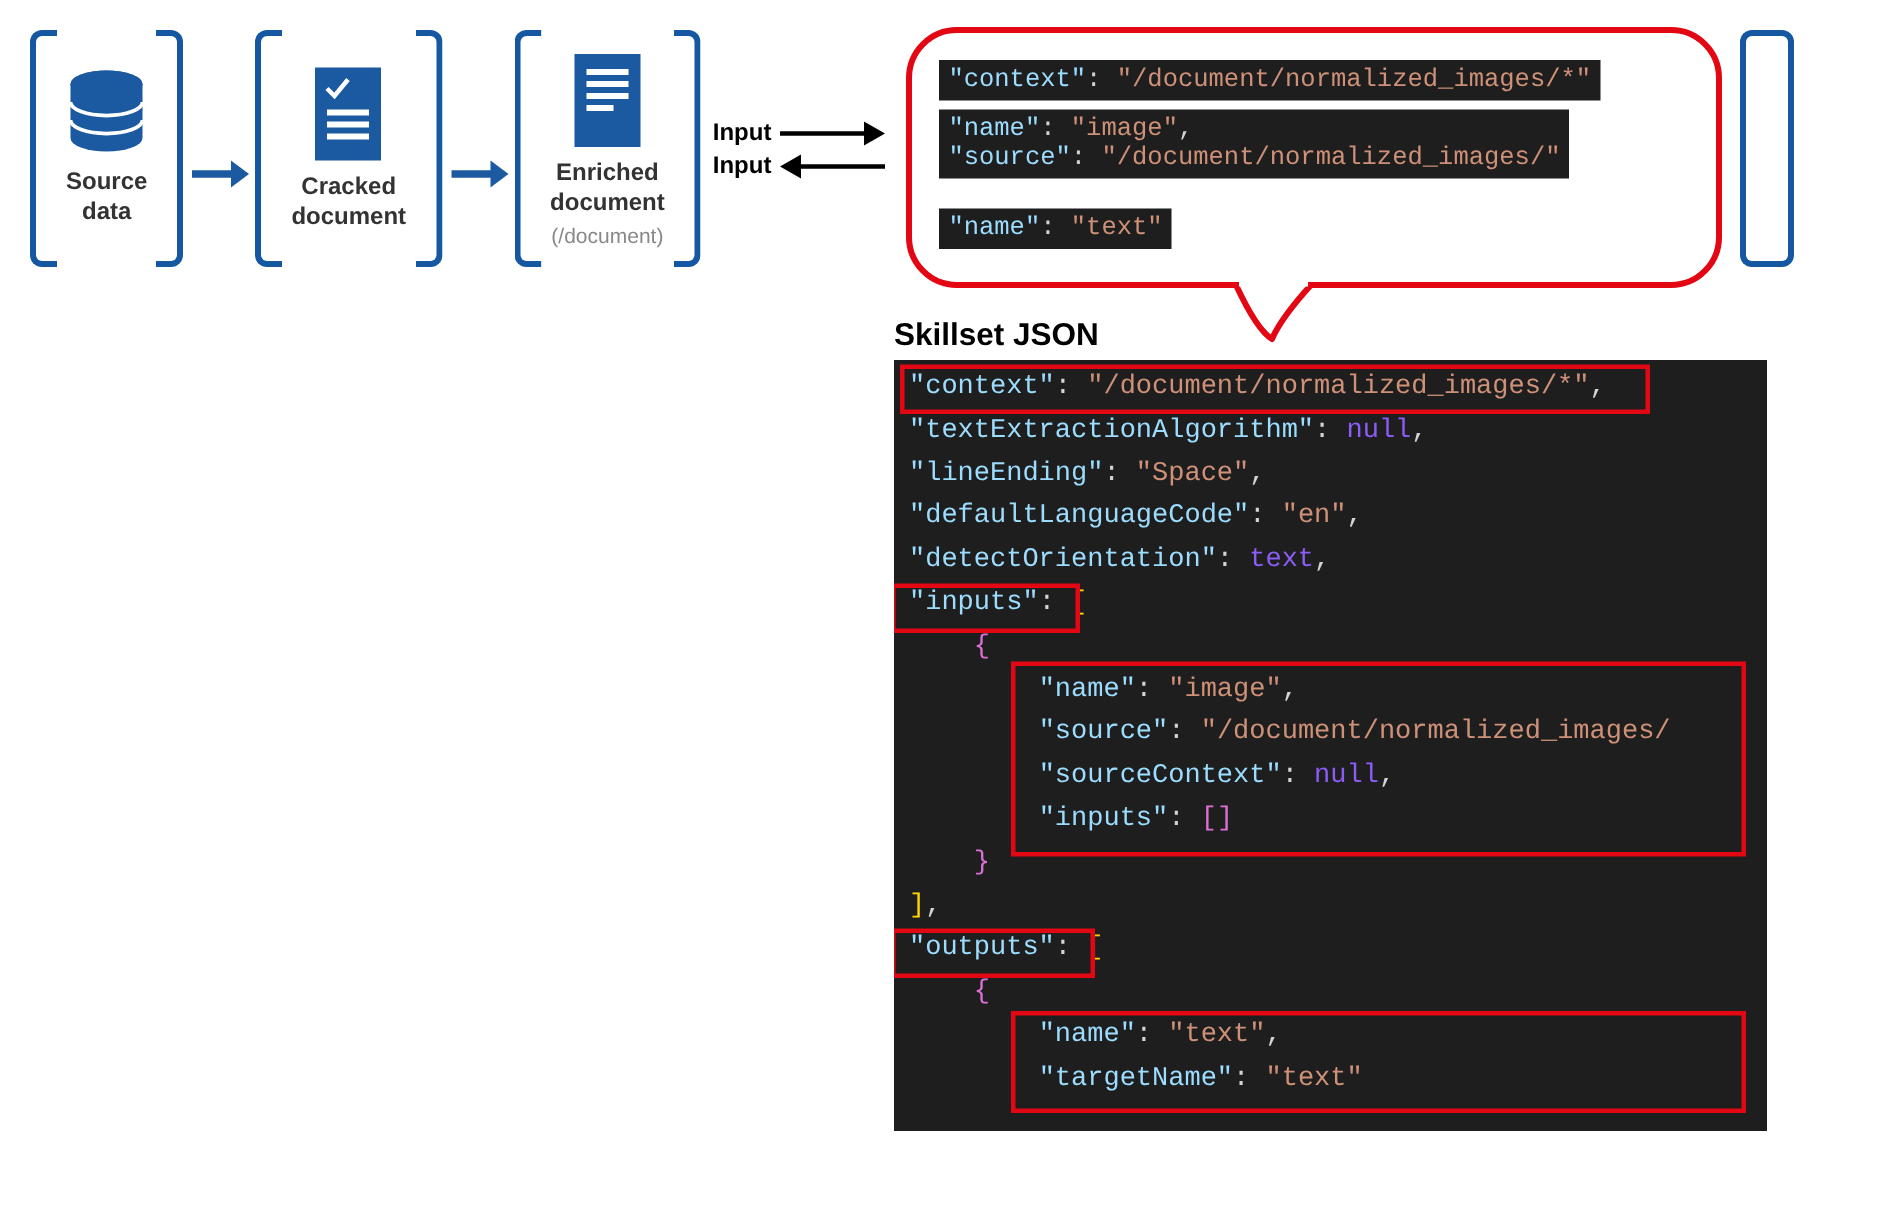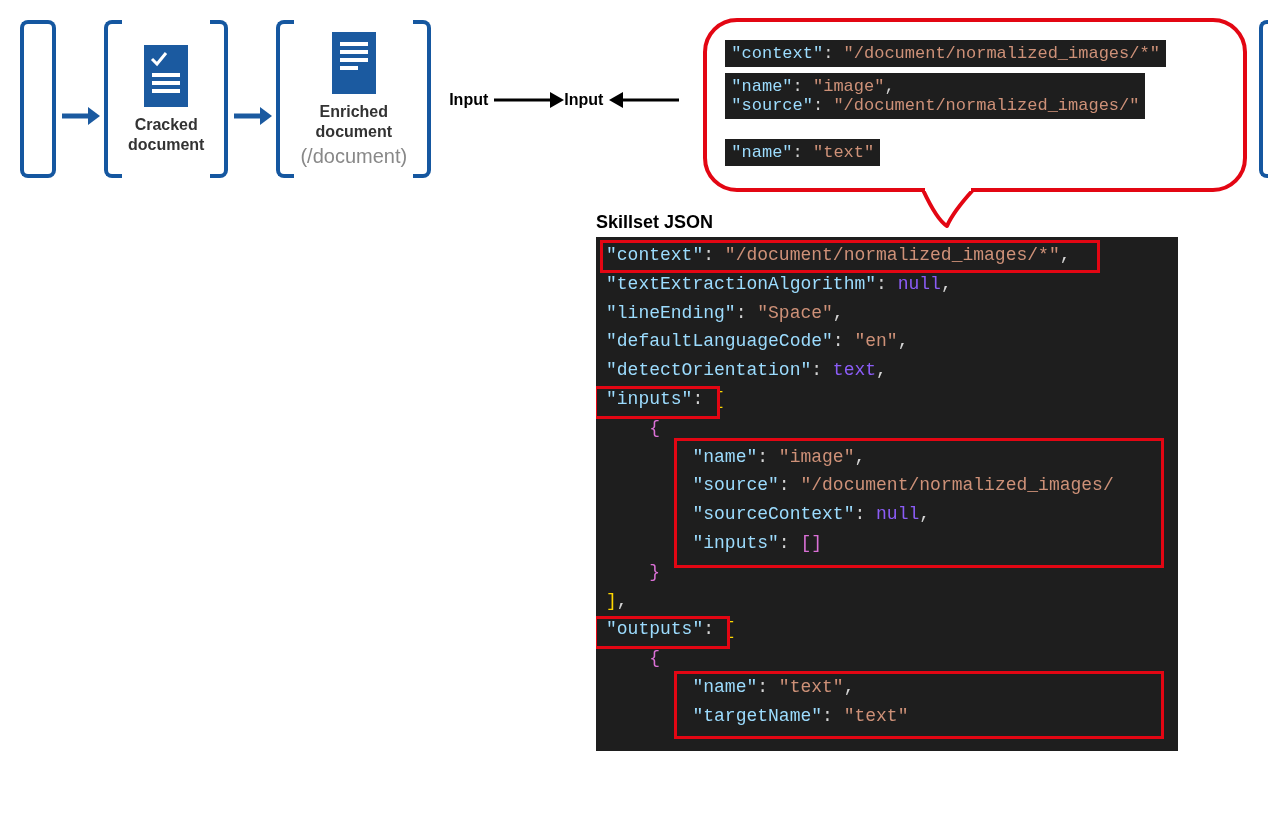--- a/index.html
+++ b/index.html
@@ -37,21 +37,21 @@
   }
   .stage-label {
     font-size: 16px;
     color: #333;
     margin-top: 6px;
     font-weight: 600;
     line-height: 1.25;
   }
   .stage-sublabel {
     color: #888;
-    font-size: 20px;
+    font-size: 14px;
     margin-top: 3px;
   }
   
   .icon-db {
     width: 54px; height: 60px;
   }
   .icon-doc {
     width: 52px; height: 66px;
   }
   .icon-head {
@@ -61,24 +61,24 @@
   .arrow {
     display: flex;
     align-items: center;
     padding: 0 4px;
     align-self: center;
     margin-top: 20px;
   }
   .arrow svg { display: block; }
   .io-labels {
     display: flex;
-    flex-direction: row;
+    flex-direction: column;
     justify-content: center;
     height: 120px;
-    padding: 0 18px;
+    padding: 0 8px;
     margin-top: 20px;
   }
   .io-row {
     display: flex;
     align-items: center;
     gap: 4px;
   }
   .io-text {
     font-weight: 700;
     font-size: 16px;
@@ -115,21 +115,21 @@
   .key   { color: #9cdcfe; }
   .colon { color: #d4d4d4; }
   .str   { color: #ce9178; }
   .kw    { color: #8b5cf6; }
   .punc  { color: #d4d4d4; }
   .brace { color: #ffd700; }
   .brk-pink { color: #da70d6; }
   
   .json-title {
     font-weight: 700;
-    font-size: 18px;
+    font-size: 21px;
     margin: 20px 0 4px 576px;
   }
   .json-panel {
     background: #1e1e1e;
     color: #d4d4d4;
     font-family: Consolas, "Courier New", monospace;
     font-size: 18px;
     line-height: 1.6;
     padding: 4px 10px 0 10px;
     width: 562px;
@@ -146,20 +146,30 @@
   }
   .spacer-gap { height: 14px; }
 </style>
 </head>
 <body>
 
 <div class="top-row">
 
   <div class="stage">
     <div class="bracket-left"></div>
+    <div class="stage-body">
+      <svg class="icon-db" viewBox="0 0 54 60">
+        <ellipse cx="27" cy="10" rx="24" ry="9" fill="#1b5aa0"></ellipse>
+        <path d="M3 10 v36 a24 9 0 0 0 48 0 V10" fill="#1b5aa0"></path>
+        <ellipse cx="27" cy="10" rx="24" ry="9" fill="#1b5aa0"></ellipse>
+        <path d="M3 22 a24 9 0 0 0 48 0" fill="none" stroke="#fff" stroke-width="2.5"></path>
+        <path d="M3 34 a24 9 0 0 0 48 0" fill="none" stroke="#fff" stroke-width="2.5"></path>
+      </svg>
+      <div class="stage-label">Source<br>data</div>
+    </div>
     <div class="bracket-right"></div>
   </div>
 
   <div class="arrow">
     <svg width="40" height="26">
         <line x1="2" y1="13" x2="30" y2="13" stroke="#1b5aa0" stroke-width="5"></line>
         <polygon points="28,4 40,13 28,22" fill="#1b5aa0"></polygon>
       </svg>
   </div>
 

